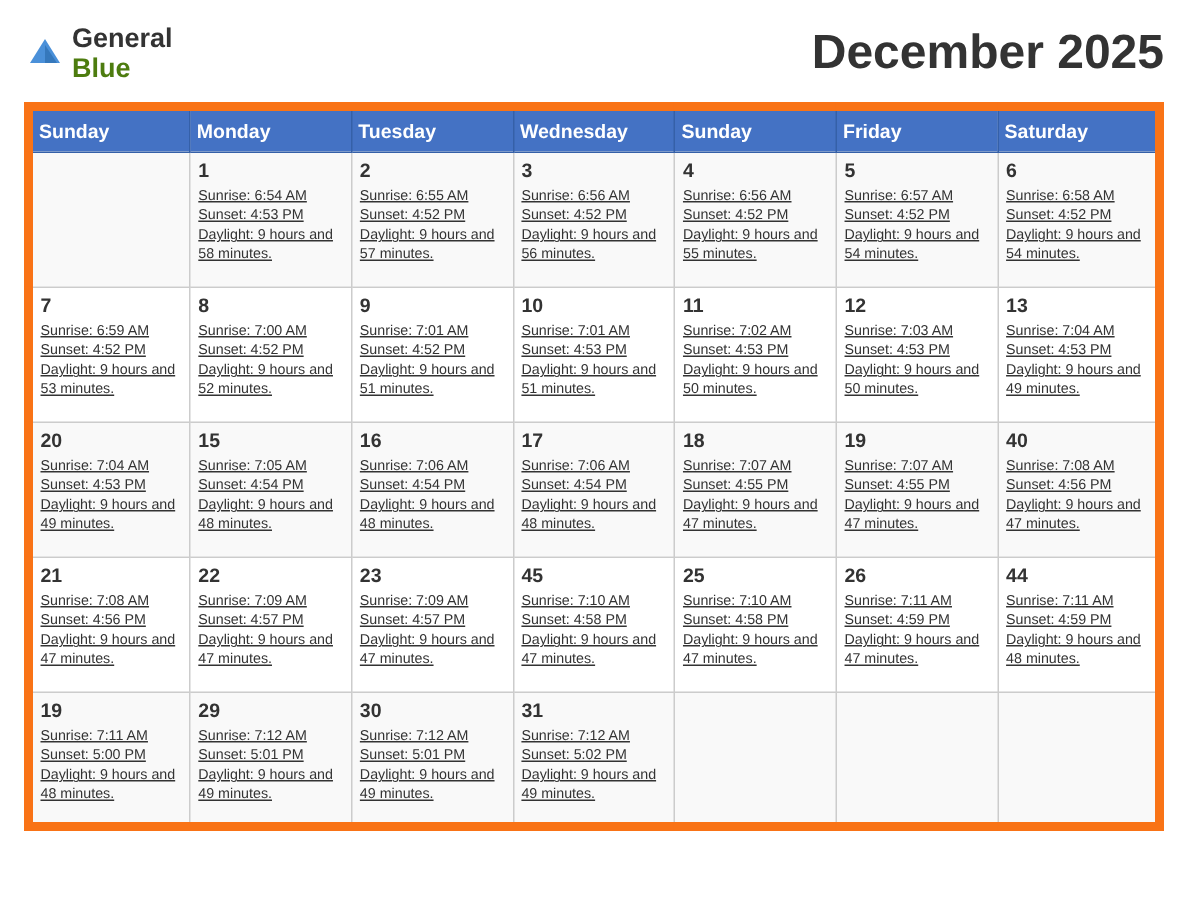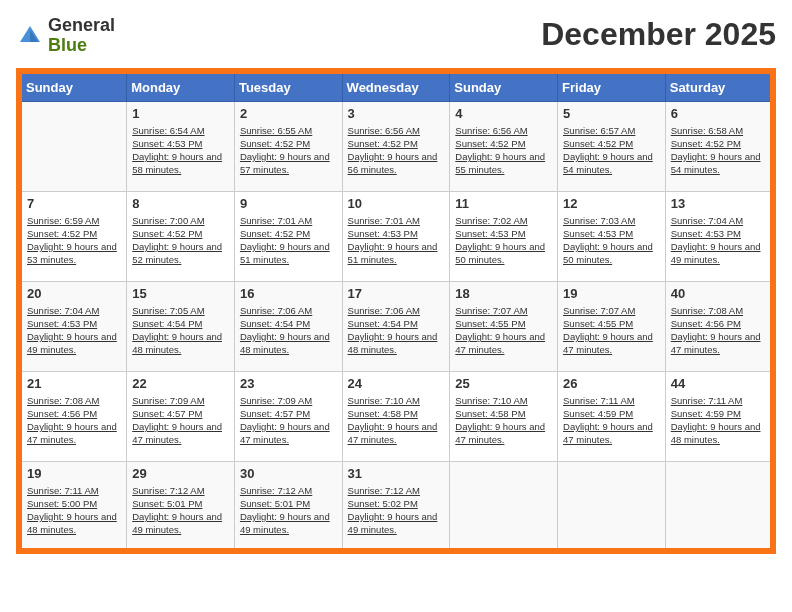--- a/index.html
+++ b/index.html
@@ -218,21 +218,21 @@
         </td>
         <td>
           <div class="day-number">22</div>
           <div class="day-info">Sunrise: 7:09 AM<br>Sunset: 4:57 PM<br>Daylight: 9 hours and 47 minutes.</div>
         </td>
         <td>
           <div class="day-number">23</div>
           <div class="day-info">Sunrise: 7:09 AM<br>Sunset: 4:57 PM<br>Daylight: 9 hours and 47 minutes.</div>
         </td>
         <td>
-          <div class="day-number">24</div>
+          <div class="day-number">45</div>
           <div class="day-info">Sunrise: 7:10 AM<br>Sunset: 4:58 PM<br>Daylight: 9 hours and 47 minutes.</div>
         </td>
         <td>
           <div class="day-number">25</div>
           <div class="day-info">Sunrise: 7:10 AM<br>Sunset: 4:58 PM<br>Daylight: 9 hours and 47 minutes.</div>
         </td>
         <td>
           <div class="day-number">26</div>
           <div class="day-info">Sunrise: 7:11 AM<br>Sunset: 4:59 PM<br>Daylight: 9 hours and 47 minutes.</div>
         </td>

